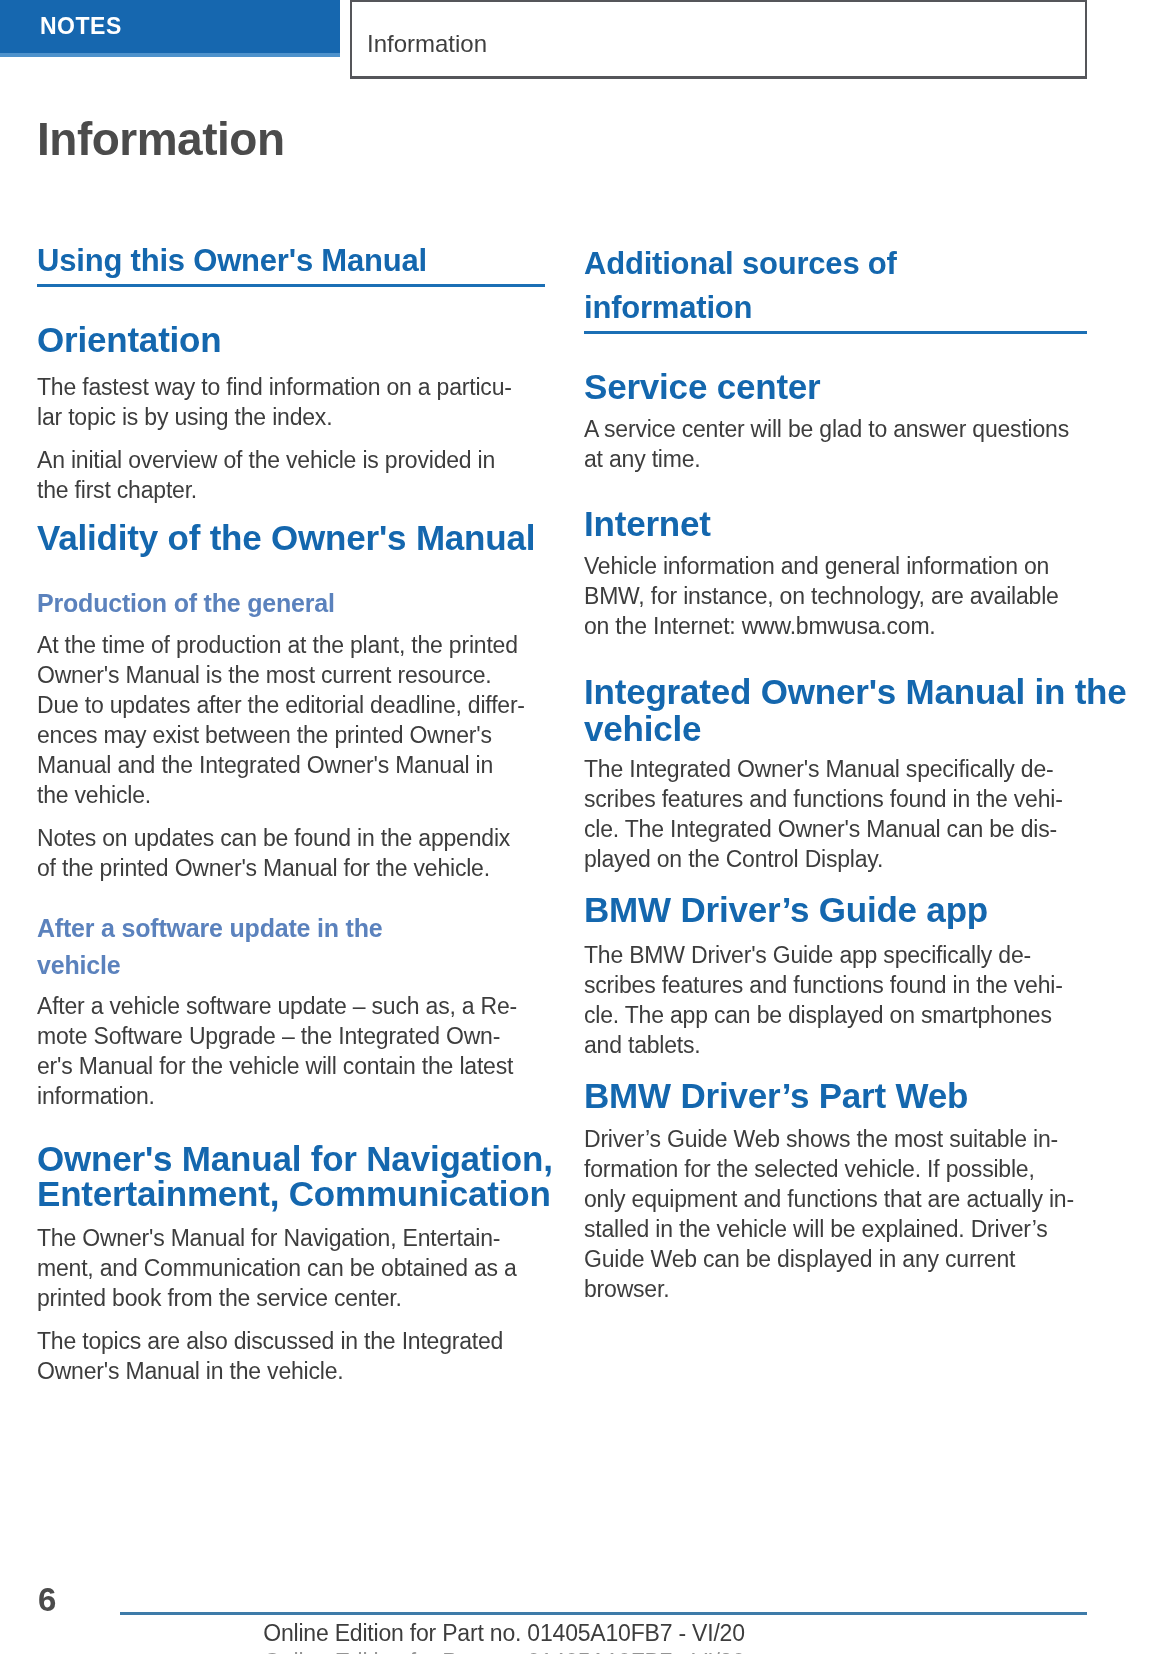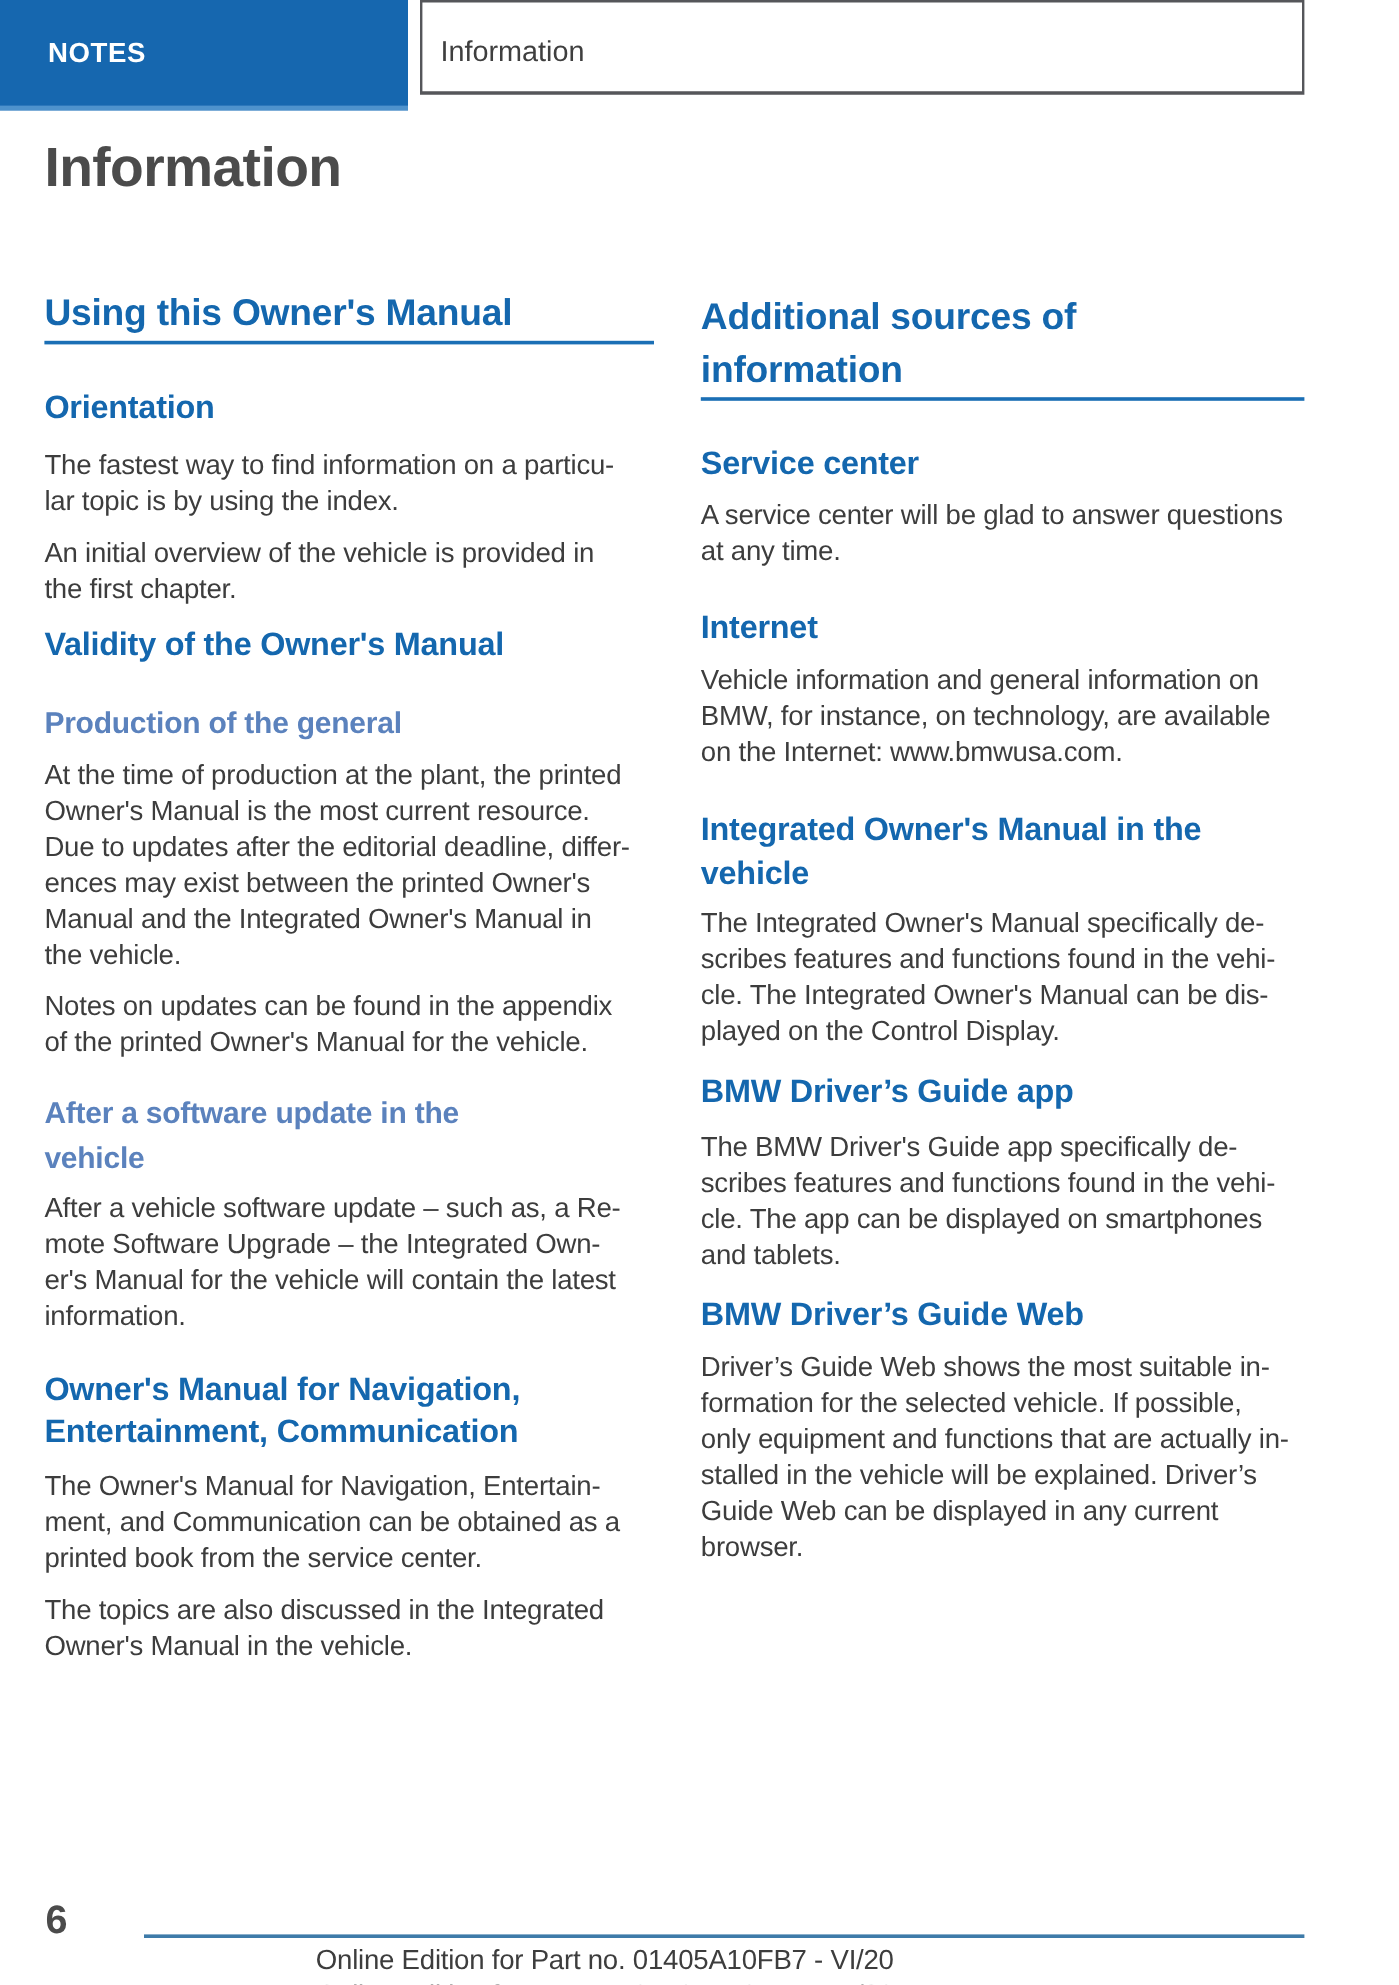--- a/index.html
+++ b/index.html
@@ -13,21 +13,21 @@
   }
   *{margin:0;padding:0;box-sizing:border-box;}
   html,body{background:#ffffff;}
   body{
     width:1166px;height:1654px;position:relative;overflow:hidden;
     font-family:"Liberation Sans", sans-serif;
     -webkit-font-smoothing:antialiased;
   }
   
   .notes-tab{
-    position:absolute;left:0;top:0;width:340px;height:92px;
+    position:absolute;left:0;top:0;width:340px;height:57px;
     background:var(--banner);
     border-bottom:4px solid #4e92cc;
     display:flex;align-items:center;
   }
   .notes-tab span{
     color:#ffffff;font-weight:bold;font-size:23px;letter-spacing:.5px;
     padding-left:40px;
   }
   .running-header{
     position:absolute;left:350px;top:0;width:737px;height:79px;
@@ -47,21 +47,21 @@
   .col{position:absolute;}
   .col.left{left:37px;top:240px;width:508px;}
   .col.right{left:584px;top:242px;width:503px;}
   .col h2{
     font-size:31px;font-weight:bold;color:var(--blue);
     line-height:42px;white-space:pre;letter-spacing:-.2px;
   }
   .col.right h2{line-height:44px;}
   .rule{height:0;border-top:3px solid var(--rule-blue);width:100%;}
   .col h3{
-    font-size:27px;font-weight:bold;color:var(--blue);
+    font-size:35px;font-weight:bold;color:var(--blue);
     line-height:33px;white-space:pre;letter-spacing:-.2px;
   }
   .col h4{
     font-size:25px;font-weight:bold;color:var(--lblue);
     line-height:33px;white-space:pre;letter-spacing:-.2px;
   }
   .col p{
     font-size:23px;color:var(--body);line-height:30px;
     white-space:pre;letter-spacing:-.2px;
   }
@@ -159,21 +159,21 @@
 scribes features and functions found in the vehi-
 cle. The Integrated Owner's Manual can be dis-
 played on the Control Display.</p>
 
   <h3 class="mt31">BMW Driver’s Guide app</h3>
   <p class="mt14">The BMW Driver's Guide app specifically de-
 scribes features and functions found in the vehi-
 cle. The app can be displayed on smartphones
 and tablets.</p>
 
-  <h3 class="mt31">BMW Driver’s Guide Web</h3>
+  <h3 class="mt31">BMW Driver’s Part Web</h3>
   <p class="mt12">Driver’s Guide Web shows the most suitable in-
 formation for the selected vehicle. If possible,
 only equipment and functions that are actually in-
 stalled in the vehicle will be explained. Driver’s
 Guide Web can be displayed in any current
 browser.</p>
 </section>
 
 <div class="page-number">6</div>
 <div class="footer-rule"></div>

